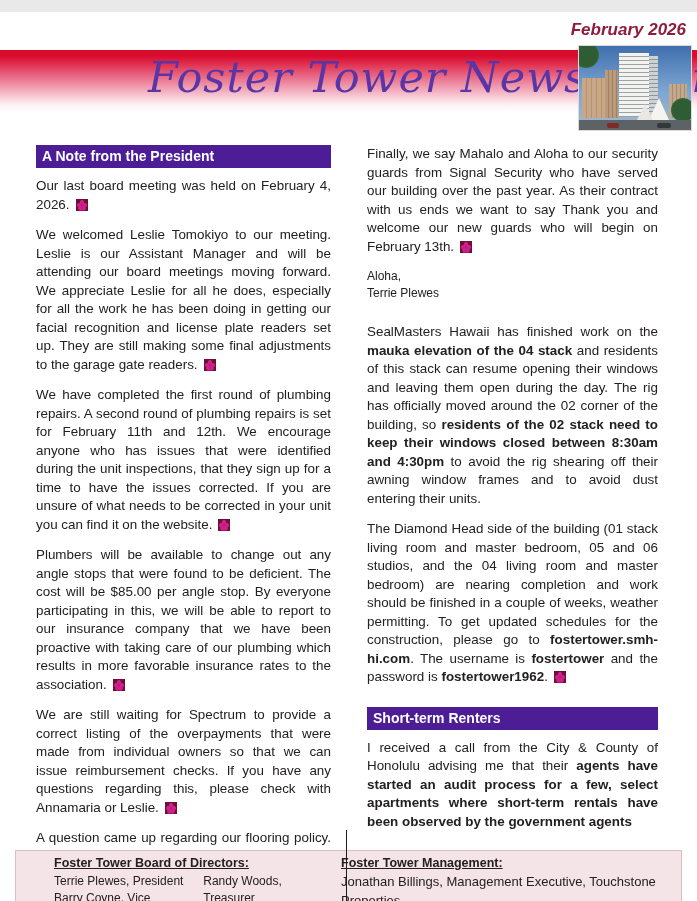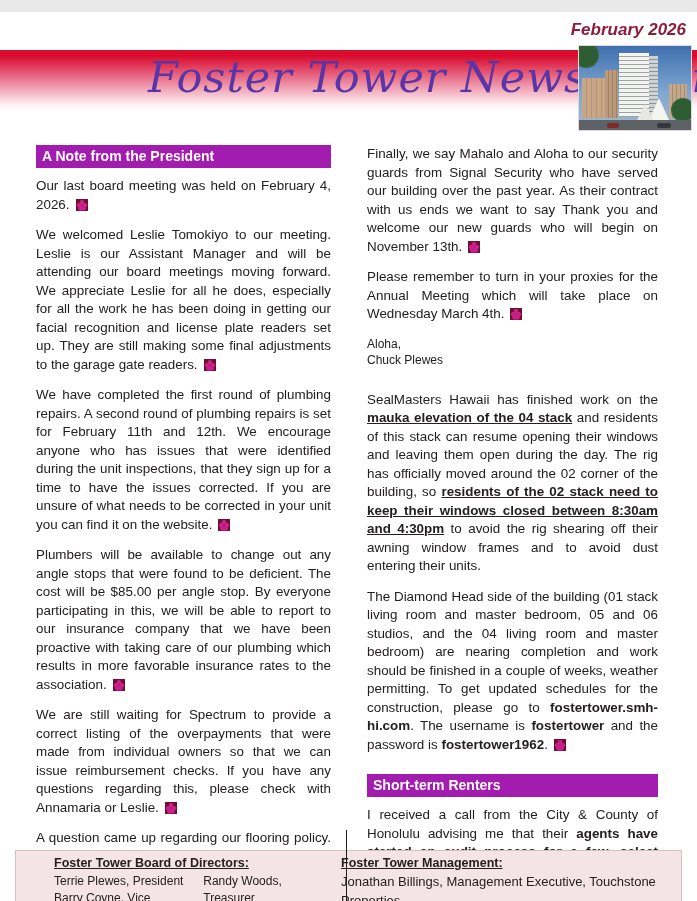--- a/index.html
+++ b/index.html
@@ -65,29 +65,29 @@
     position:absolute;right:-4px;bottom:8px;width:24px;height:24px;border-radius:50%;
     background:radial-gradient(circle,#2e5d33 0 60%,#3c6f3f 75%,transparent 78%);
   }
   .street{position:absolute;bottom:0;left:0;right:0;height:10px;background:#5d6266;}
   .car{position:absolute;bottom:2px;right:20px;width:14px;height:5px;border-radius:2px;background:#32373b;}
   .car2{position:absolute;bottom:2px;left:28px;width:12px;height:5px;border-radius:2px;background:#7d2b28;}
   
   .col-left{position:absolute;left:36px;top:133px;width:295px;}
   .col-right{position:absolute;left:367px;top:133px;width:291px;}
   .section-bar{
-    background:#a21caf;color:#ffffff;font-weight:bold;font-size:14px;
+    background:#4c1d95;color:#ffffff;font-weight:bold;font-size:14px;
     padding:3px 6px 4px 6px;margin:0 0 9px 0;
   }
   .para{
     text-align:justify;font-size:13.4px;line-height:1.38;margin:0 0 12px 0;
   }
   .run{}
   .b{font-weight:bold;}
-  .u{text-decoration:underline;}
+  .u{}
   .link{text-decoration:underline;color:#242021;cursor:pointer;}
   .p-icon{
     display:inline-block;width:12px;height:12px;margin-left:6px;vertical-align:-2px;
     background:
       radial-gradient(circle at 50% 28%,#cc1f8d 0 2px,rgba(0,0,0,0) 2.6px),
       radial-gradient(circle at 28% 52%,#cc1f8d 0 2px,rgba(0,0,0,0) 2.6px),
       radial-gradient(circle at 72% 52%,#cc1f8d 0 2px,rgba(0,0,0,0) 2.6px),
       radial-gradient(circle at 38% 78%,#cc1f8d 0 2px,rgba(0,0,0,0) 2.6px),
       radial-gradient(circle at 62% 78%,#cc1f8d 0 2px,rgba(0,0,0,0) 2.6px),
       #701030;
@@ -143,26 +143,25 @@
         <p class="para"><span class="run">We welcomed Leslie Tomokiyo to our meeting. Leslie is our Assistant Manager and will be attending our board meetings moving forward. We appreciate Leslie for all he does, especially for all the work he has been doing in getting our facial recognition and license plate readers set up. They are still making some final adjustments to the garage gate readers.</span><span class="p-icon"></span></p>
         <p class="para"><span class="run">We have completed the first round of plumbing repairs. A second round of plumbing repairs is set for February 11th and 12th. We encourage anyone who has issues that were identified during the unit inspections, that they sign up for a time to have the issues corrected. If you are unsure of what needs to be corrected in your unit you can find it on the website.</span><span class="p-icon"></span></p>
         <p class="para"><span class="run">Plumbers will be available to change out any angle stops that were found to be deficient. The cost will be $85.00 per angle stop. By everyone participating in this, we will be able to report to our insurance company that we have been proactive with taking care of our plumbing which results in more favorable insurance rates to the association.</span><span class="p-icon"></span></p>
         <p class="para"><span class="run">We are still waiting for Spectrum to provide a correct listing of the overpayments that were made from individual owners so that we can issue reimbursement checks. If you have any questions regarding this, please check with Annamaria or Leslie.</span><span class="p-icon"></span></p>
         <p class="para"><span class="run">A question came up regarding our flooring policy. Some owners were under the impression that as long as they were exchanging “like for like” in their flooring, that it would be automatically approved. Unfortunately, the reason we needed to adopt a flooring renovation policy was because when people replaced carpet with other flooring, the units below complained of noise that disturbed them. For that reason, there are units who have installed flooring that was put in prior to the policy, which does not meet the current requirements. Prior to starting any renovation project, it is best to check with Annamaria to see what requirements need to be met.</span></p>
       </div>
   </div>
 
   <div class="col-right">
     <div>
-        <p class="para"><span class="run">Finally, we say Mahalo and Aloha to our security guards from Signal Security who have served our building over the past year. As their contract with us ends we want to say Thank you and welcome our new guards who will begin on November 13th.</span><span class="p-icon"></span></p>
-        <p class="para"><span class="run">Please remember to turn in your proxies for the Annual Meeting which will take place on Wednesday March 4th.</span><span class="p-icon"></span></p>
+        <p class="para"><span class="run">Finally, we say Mahalo and Aloha to our security guards from Signal Security who have served our building over the past year. As their contract with us ends we want to say Thank you and welcome our new guards who will begin on February 13th.</span><span class="p-icon"></span></p>
       </div>
     <div class="signoff">
       <div>Aloha,</div>
-      <div>Chuck Plewes</div>
+      <div>Terrie Plewes</div>
     </div>
 
     <div>
         <p class="para"><span class="run">SealMasters Hawaii has finished work on the </span><span class="run b u">mauka elevation of the 04 stack</span><span class="run"> and residents of this stack can resume opening their windows and leaving them open during the day. The rig has officially moved around the 02 corner of the building, so </span><span class="run b u">residents of the 02 stack need to keep their windows closed between 8:30am and 4:30pm</span><span class="run"> to avoid the rig shearing off their awning window frames and to avoid dust entering their units.</span></p>
         <p class="para"><span class="run">The Diamond Head side of the building (01 stack living room and master bedroom, 05 and 06 studios, and the 04 living room and master bedroom) are nearing completion and work should be finished in a couple of weeks, weather permitting. To get updated schedules for the construction, please go to </span><span class="run b">fostertower.smh-hi.com</span><span class="run">. The username is </span><span class="run b">fostertower</span><span class="run"> and the password is </span><span class="run b">fostertower1962</span><span class="run">.</span><span class="p-icon"></span></p>
       </div>
 
     <div class="section-bar gap-before-section">Short-term Renters</div>
     <div>
         <p class="para"><span class="run">I received a call from the City &amp; County of Honolulu advising me that their </span><span class="run b">agents have started an audit process for a few, select apartments where short-term rentals have been observed by the government agents</span></p>

